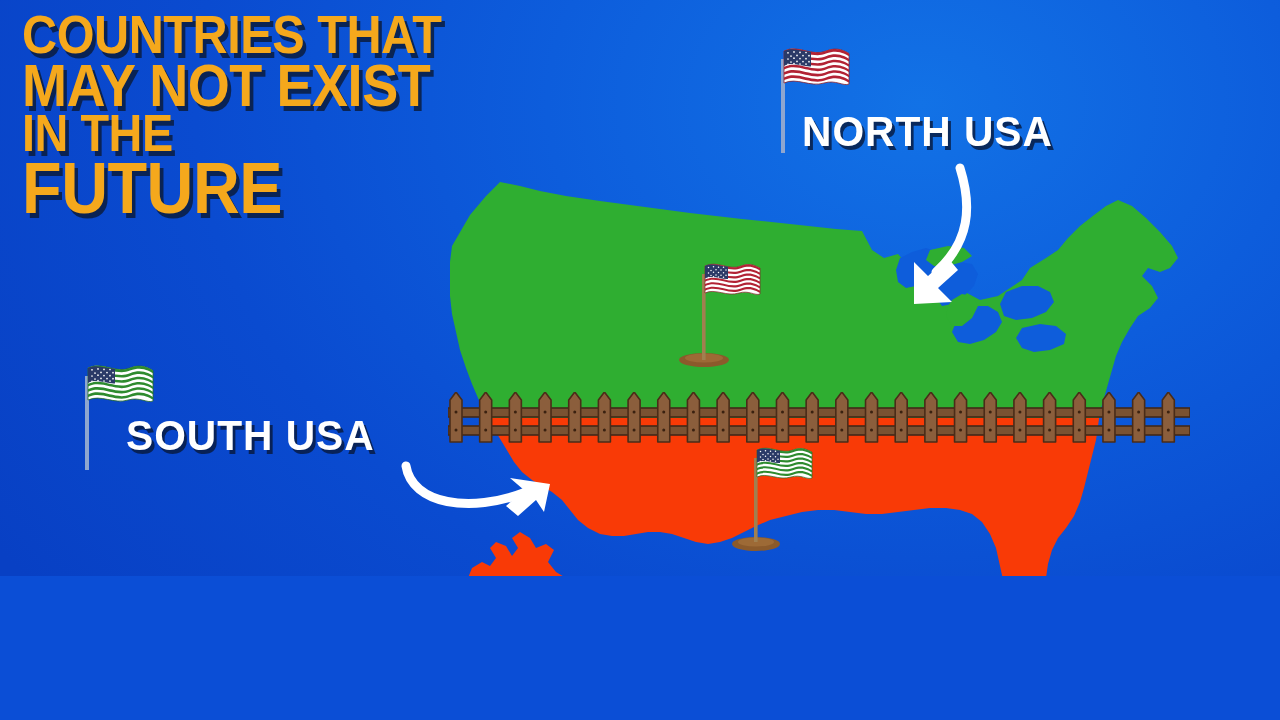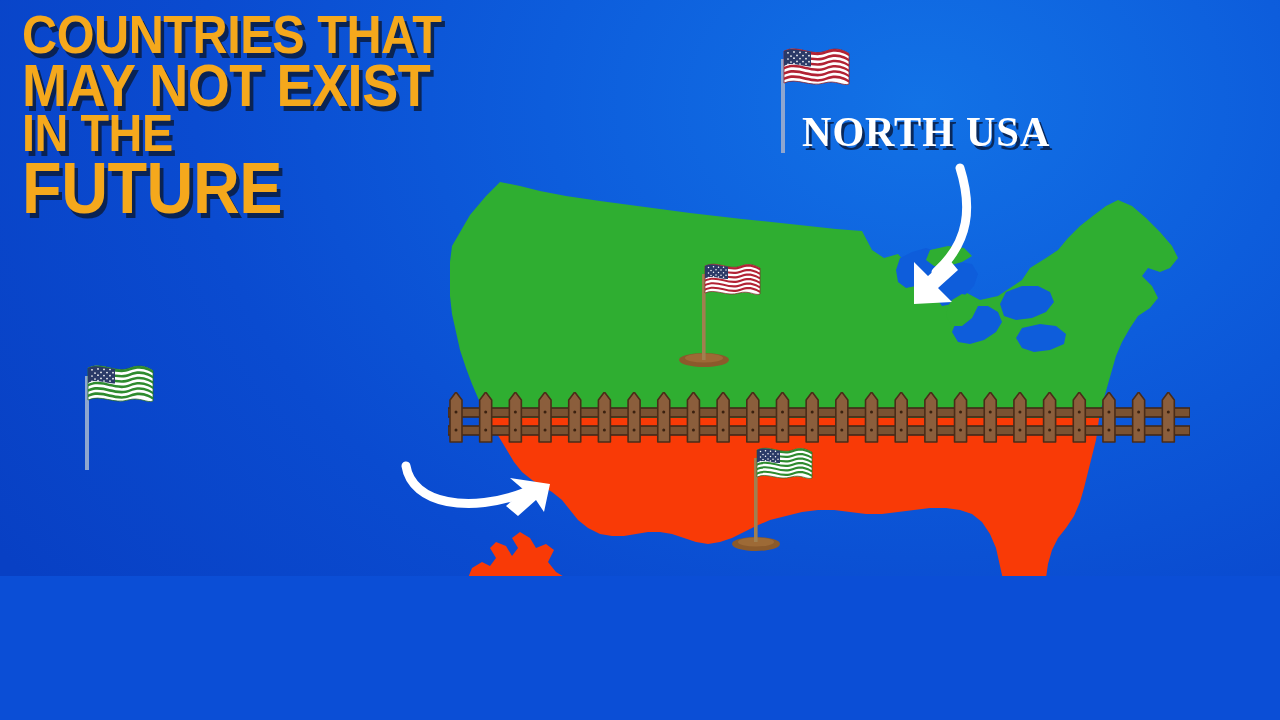--- a/index.html
+++ b/index.html
@@ -56,21 +56,21 @@
     color:#ffffff;
     font-weight:bold;
     font-size:42px;
     letter-spacing:1px;
     white-space:nowrap;
     text-transform:uppercase;
     text-shadow: 3px 4px 0 rgba(8,24,58,.80);
     transform:scaleX(0.97);
     transform-origin:left center;
   }
-  #callout-north{ left:802px; top:108px;font-family:Liberation Serif, serif; }
+  #callout-north{ left:802px; top:108px; }
   #callout-south{ left:126px; top:412px; }
 
   
   .mini-flag{ position:absolute; }
   #miniflag-north{ left:776px; top:45px; }
   #miniflag-south{ left:80px; top:362px; }
 
   
   #map-wrap{
     position:absolute;
@@ -511,19 +511,22 @@
             <circle cx="25" cy="10.7" r="0.85"></circle>
           <circle cx="4" cy="13.4" r="0.85"></circle>
             <circle cx="10" cy="12.6" r="0.85"></circle>
             <circle cx="16" cy="13.0" r="0.85"></circle>
             <circle cx="22" cy="13.1" r="0.85"></circle>
         </g>
       </g>
     </svg>
   </div>
 
+  <div class="callout" id="callout-south">
+    <div class="callout-text">SOUTH USA</div>
+  </div>
 
   <svg class="arrow-svg" id="arrow-south" width="165" height="70" viewBox="0 0 165 70" xmlns="http://www.w3.org/2000/svg">
     <path d="M8,14 C14,52 72,62 128,40" fill="none" stroke="#FFFFFF" stroke-width="9" stroke-linecap="round"></path>
     <path d="M152,32 L112,26 L126,38 L108,54 L120,64 L138,48 L146,60 Z" fill="#FFFFFF"></path>
   </svg>
 
 </div>
 
 </body></html>

